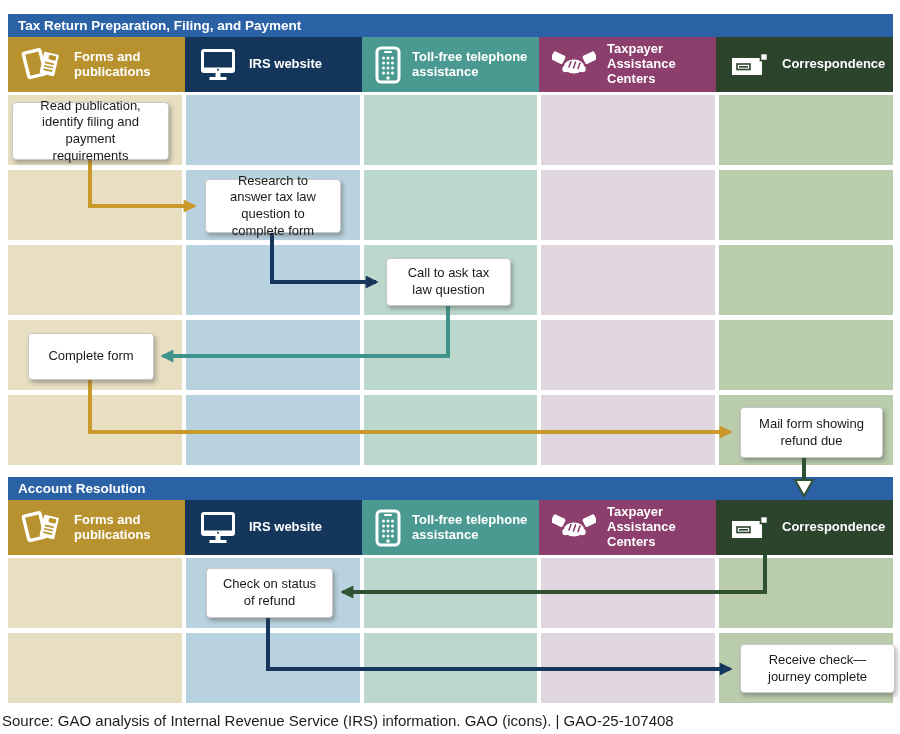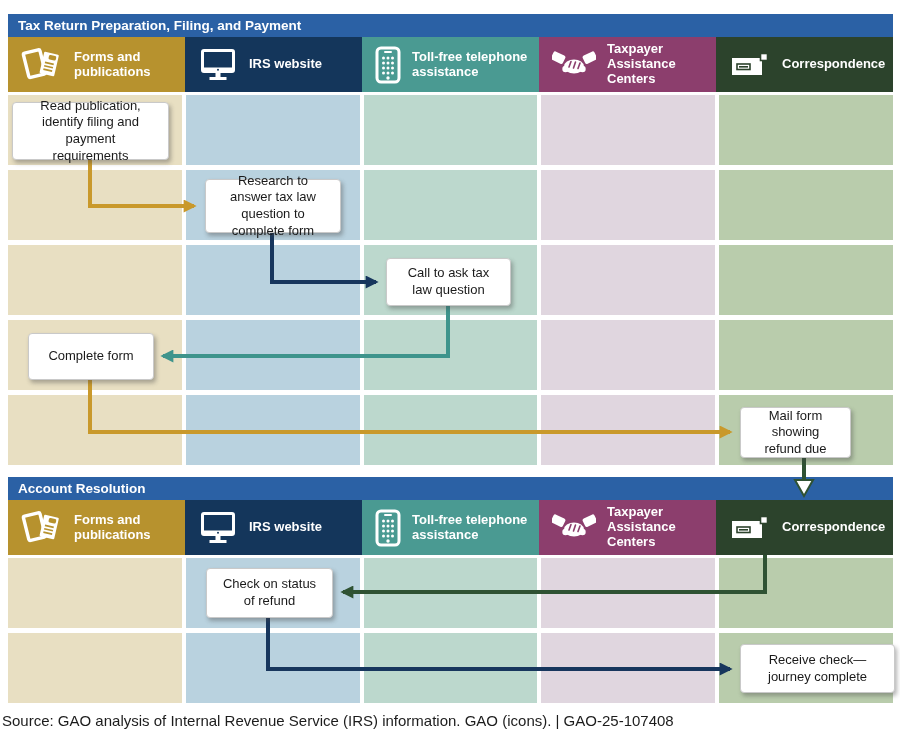--- a/index.html
+++ b/index.html
@@ -260,21 +260,21 @@
     </div>
   <div class="stepbox" style="left:205px;top:179px;width:136px;height:54px;">
       <span>Research to answer tax law question to complete form</span>
     </div>
   <div class="stepbox" style="left:386px;top:258px;width:125px;height:48px;">
       <span>Call to ask tax law question</span>
     </div>
   <div class="stepbox" style="left:28px;top:333px;width:126px;height:47px;">
       <span>Complete form</span>
     </div>
-  <div class="stepbox" style="left:740px;top:407px;width:111px;height:51px;align-items:center;">
+  <div class="stepbox" style="left:740px;top:407px;width:143px;height:51px;align-items:center;">
       <span>Mail form showing refund due</span>
     </div>
   <div class="stepbox" style="left:206px;top:568px;width:127px;height:50px;">
       <span>Check on status of refund</span>
     </div>
   <div class="stepbox" style="left:740px;top:644px;width:155px;height:49px;">
       <span>Receive check—journey complete</span>
     </div>
 
   <div class="source">Source: GAO analysis of Internal Revenue Service (IRS) information. GAO (icons).  |  GAO-25-107408</div>

